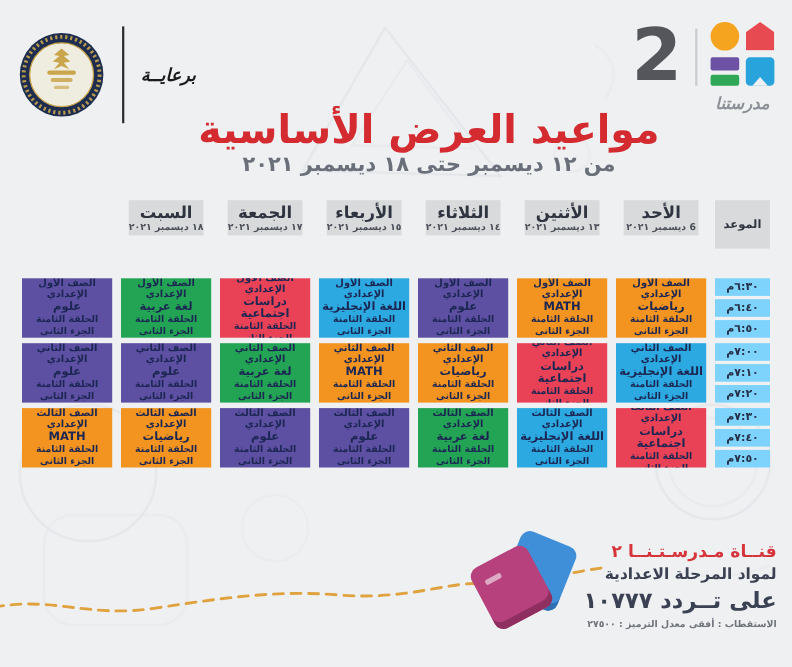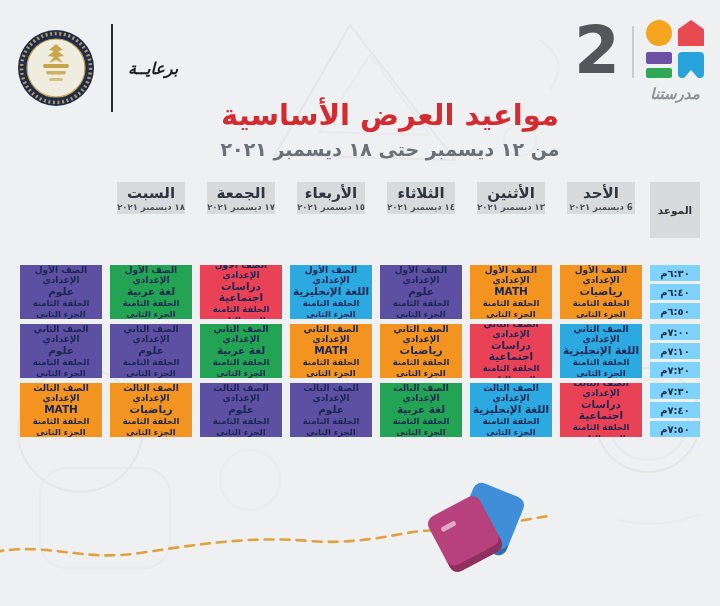--- a/index.html
+++ b/index.html
@@ -26,28 +26,28 @@
   .lg-bars{position:absolute;left:0;bottom:0;width:26px;}
   .lg-bar-purple{width:26px;height:12px;border-radius:2px;background:#6C51A4;margin-bottom:4px;}
   .lg-bar-green{width:26px;height:10px;border-radius:2px;background:#2FA757;}
   .lg-bookmark{position:absolute;right:0;bottom:0;width:26px;height:26px;border-radius:4px;background:#29A3DC;}
   .lg-bookmark::after{content:"";position:absolute;bottom:0;left:50%;transform:translateX(-50%);
             border-left:7px solid transparent;border-right:7px solid transparent;border-bottom:8px solid #EFF0F2;}
   .brand-name{font-size:15px;font-weight:700;color:#8C9097;font-style:italic;}
 
   
   .title{position:absolute;top:98px;left:60px;right:0;text-align:center;
-         font-size:29px;font-weight:700;color:#D42B31;}
+         font-size:36px;font-weight:700;color:#D42B31;}
   .subtitle{position:absolute;top:138px;left:60px;right:0;text-align:center;
          font-size:19px;font-weight:700;color:#6A7079;}
 
   
   .schedule{position:absolute;top:182px;right:20px;width:680px;}
   .sched-grid{display:grid;grid-template-columns:50px repeat(7,82px);column-gap:8px;direction:rtl;}
-  .time-head{background:#D9DADB;height:56px;display:flex;align-items:center;justify-content:center;
+  .time-head{background:#D9DADB;height:44px;display:flex;align-items:center;justify-content:center;
          font-size:10.5px;font-weight:700;color:#2E3440;}
   .day-head{background:#D9DADB;height:32px;margin:0 7px;display:flex;flex-direction:column;
          align-items:center;justify-content:center;gap:1px;}
   .day-name{font-size:15px;font-weight:700;color:#2E3440;line-height:16px;}
   .day-date{font-size:8.5px;font-weight:700;color:#4A4F58;}
   .sched-body{margin-top:27px;}
   .sched-row{display:grid;grid-template-columns:50px repeat(7,82px);column-gap:8px;direction:rtl;
          height:54px;margin-bottom:5px;}
   .time-stack{display:flex;flex-direction:column;gap:3px;height:54px;}
   .time-cell{flex:1;background:#7dd3fc;display:flex;align-items:center;justify-content:center;
@@ -311,14 +311,20 @@
     <g fill="none" stroke="#DFA23E" stroke-width="2.6" stroke-dasharray="9 7" stroke-linecap="round">
       <path d="M-6 552 C 50 542, 80 562, 140 553 S 250 536, 310 541 S 415 527, 438 531"></path>
       <path d="M506 524 C 522 520, 536 518, 549 516"></path>
     </g>
   </svg>
 
   <div class="book book-blue"></div>
   <div class="book book-pink"></div>
 
 
+  <div class="freq-block">
+    <div class="fb-channel">قنــاة مـدرسـتـنــا ٢</div>
+    <div class="fb-audience">لمواد المرحلة الاعدادية</div>
+    <div class="fb-freq">على تــردد ١٠٧٧٧</div>
+    <div class="fb-tech">الاستقطاب : أفقى معدل الترميز : ٢٧٥٠٠</div>
+  </div>
 
 </div>
 
 </body></html>

